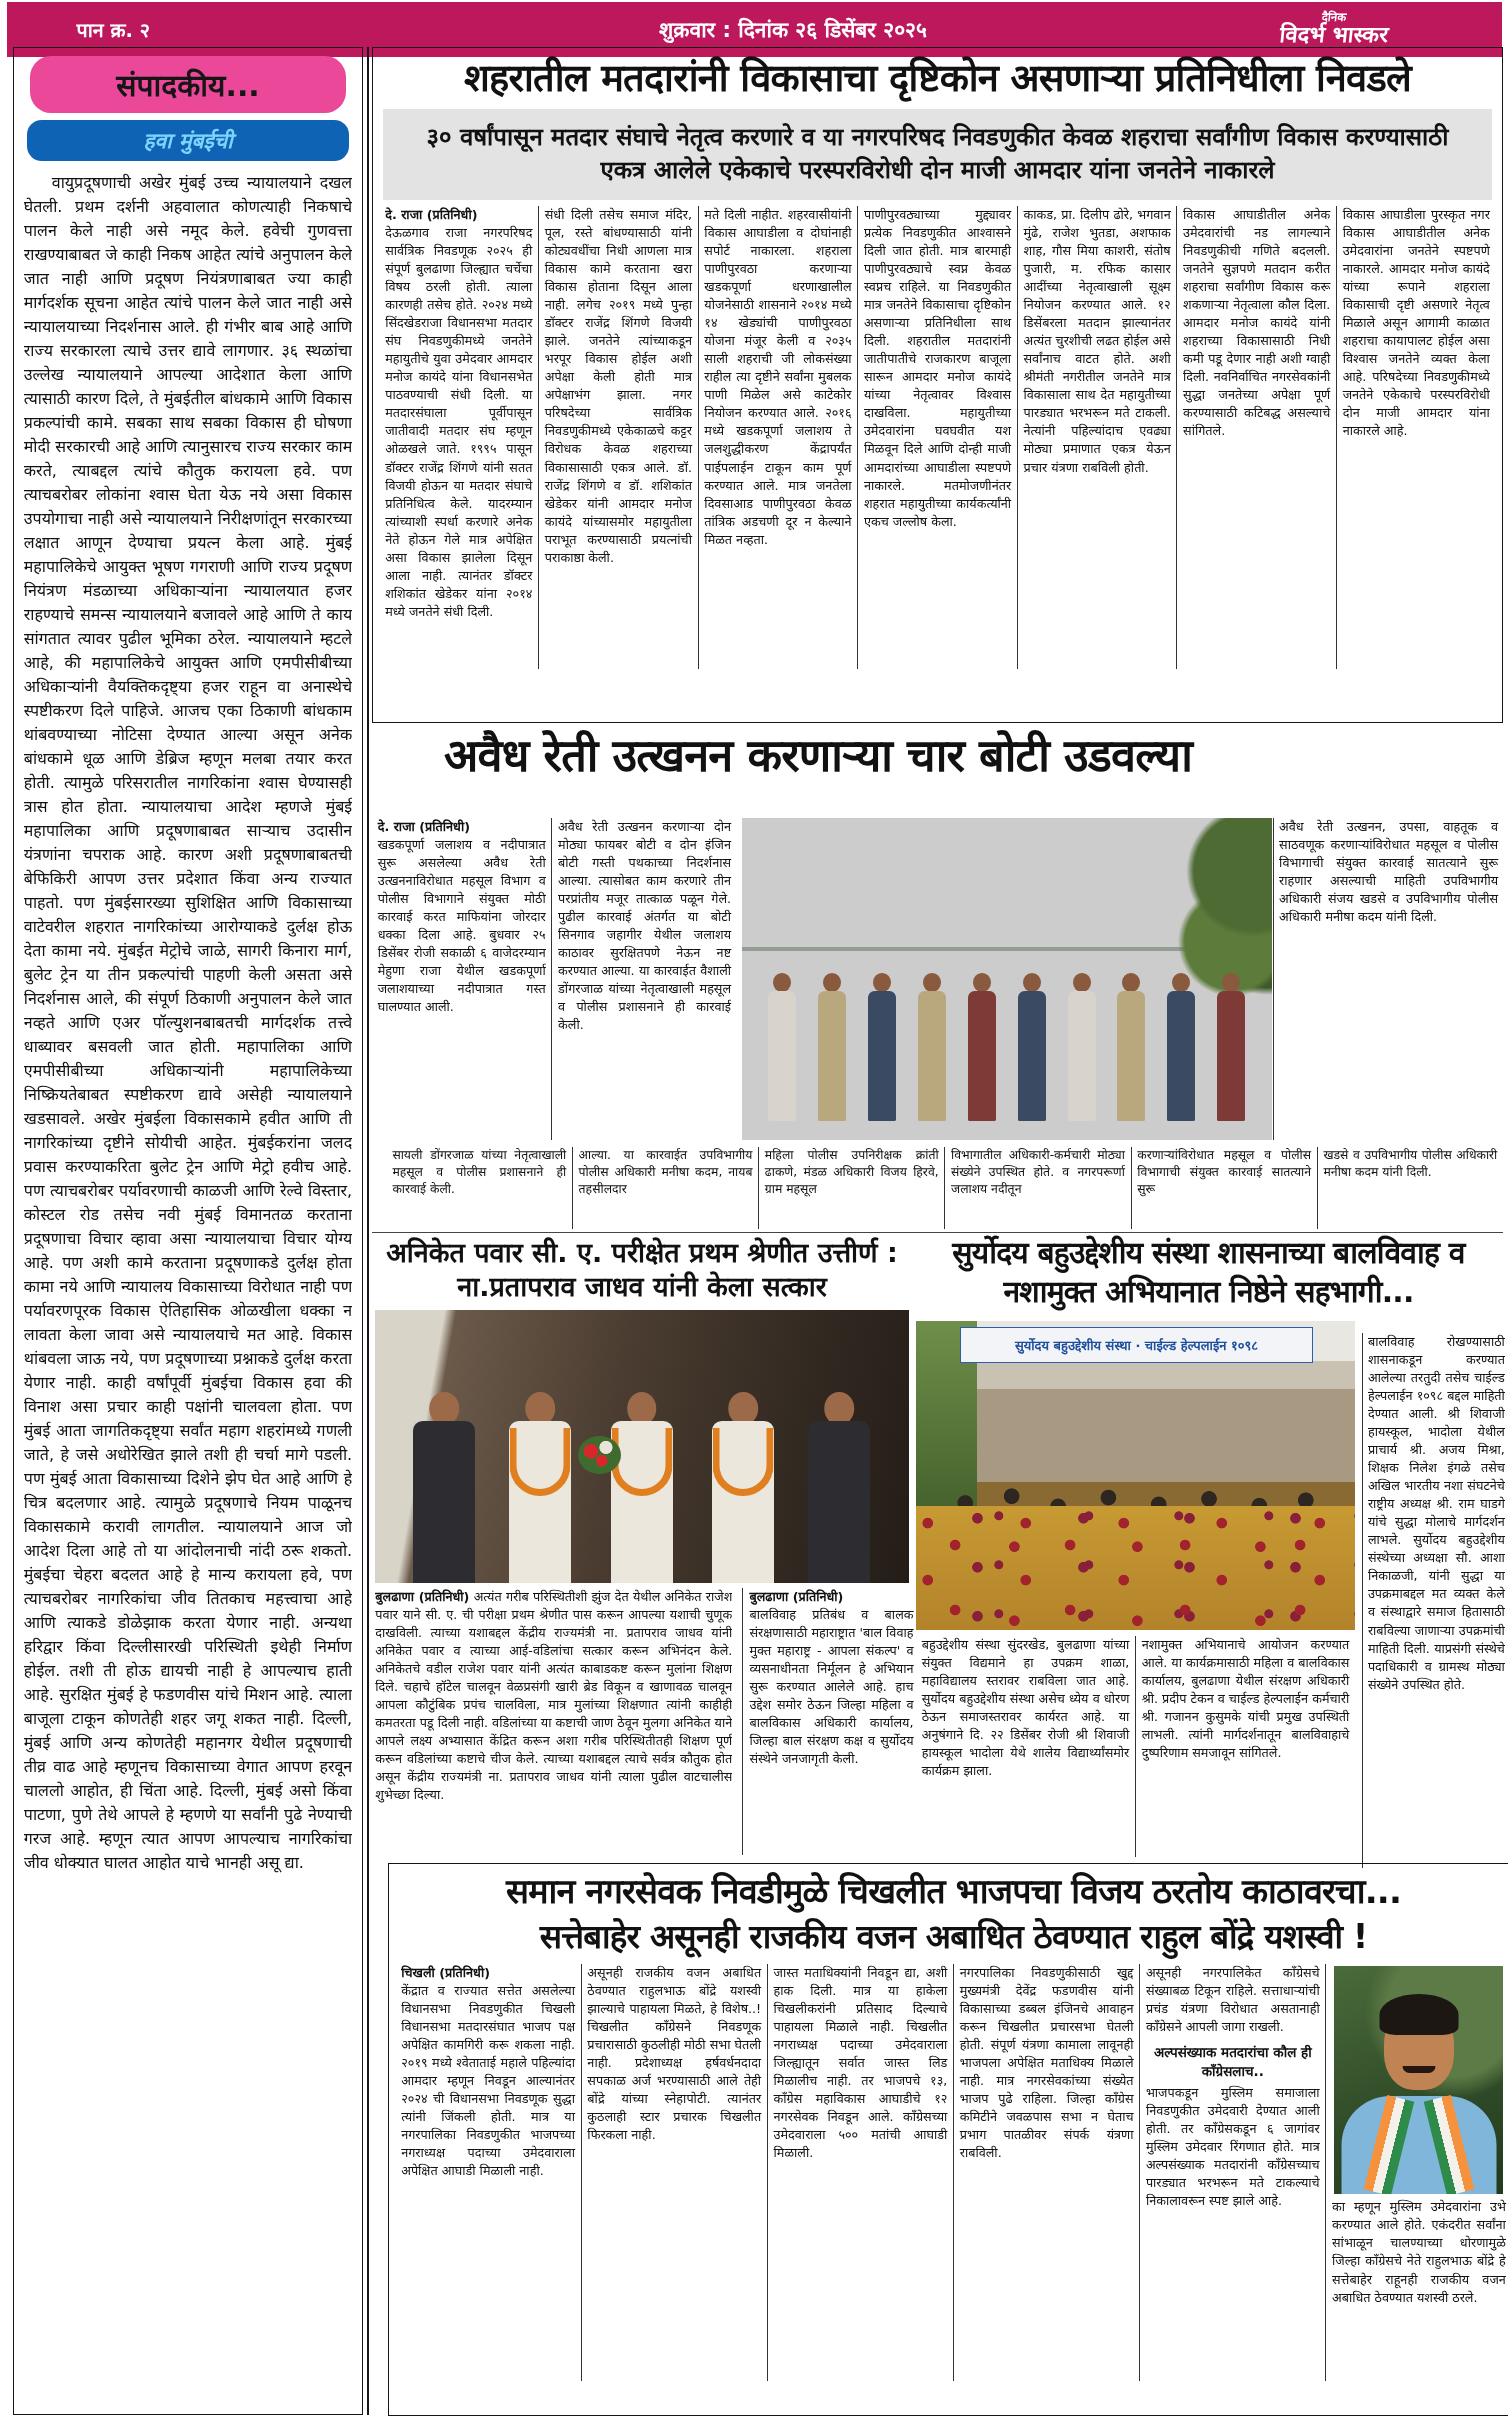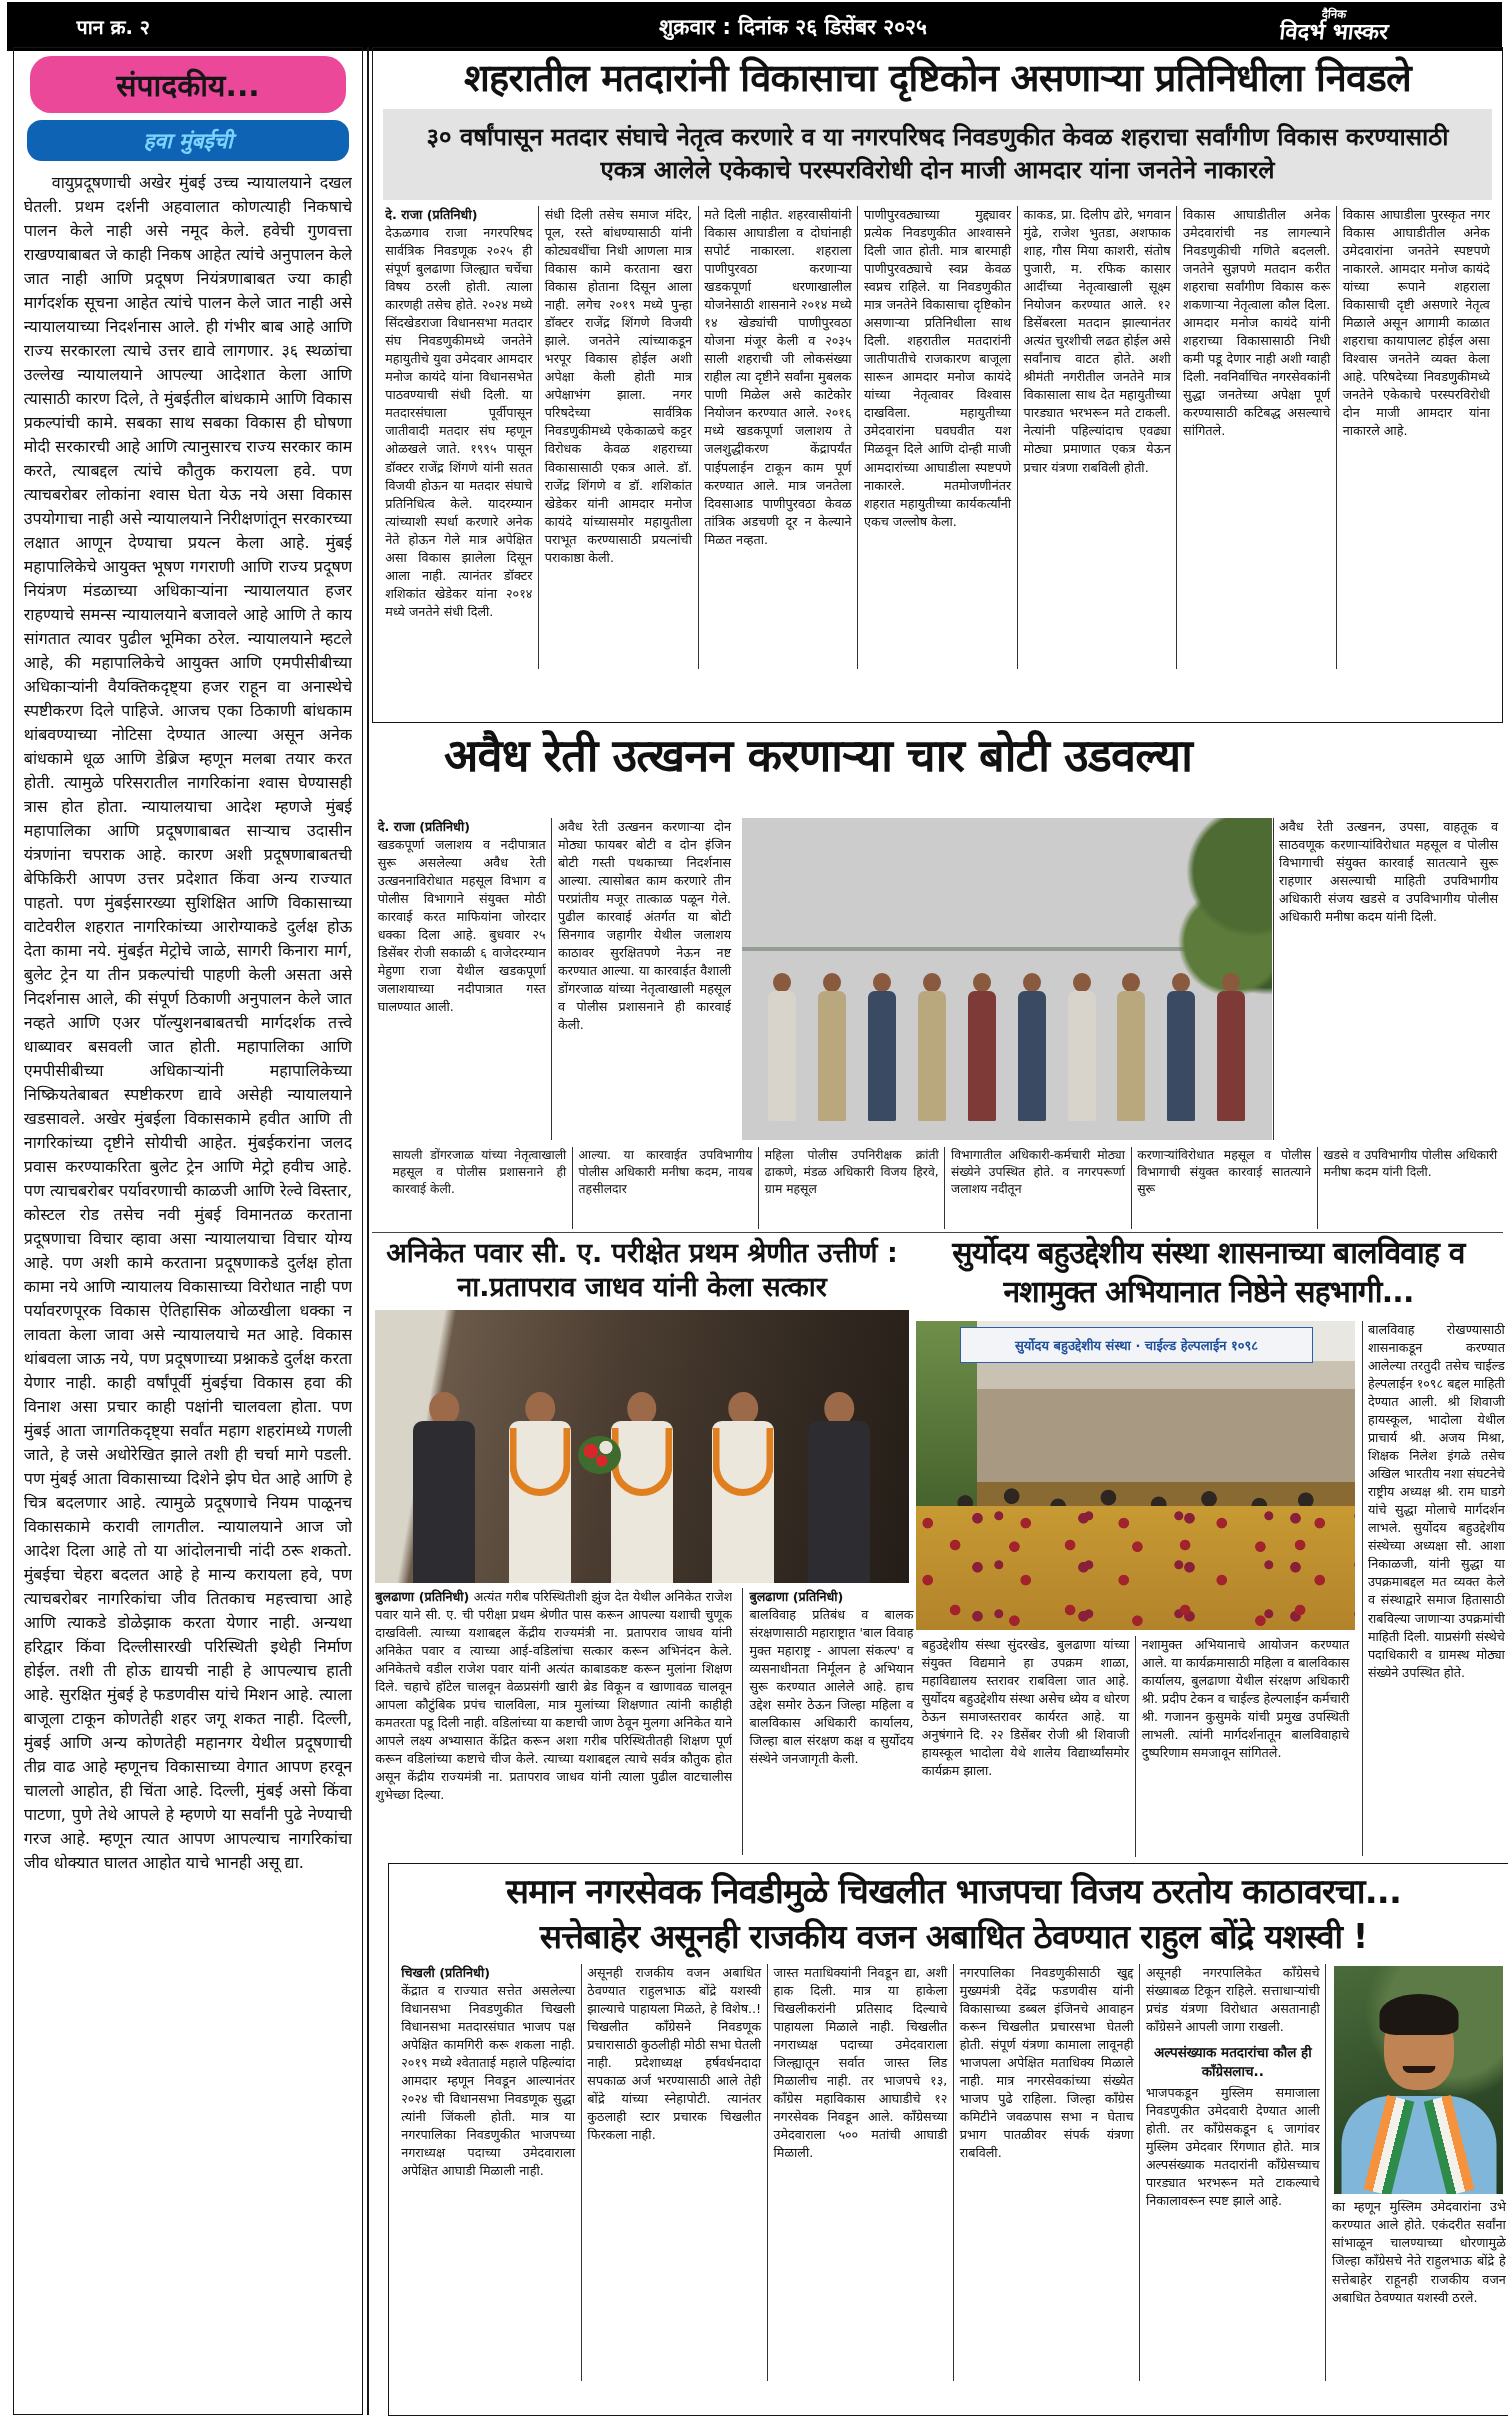--- a/index.html
+++ b/index.html
@@ -1,19 +1,19 @@
 <!DOCTYPE html>
 <html style="font-size:13px"><head>
 <meta charset="utf-8">
 <style>
   html,body{margin:0;padding:0;background:#9a9a9a;}
   .page{position:relative;width:1508px;height:2426px;background:#fff;overflow:hidden;
         font-family:"DejaVu Sans",sans-serif;color:#111;border-bottom:4.1px solid #151515;}
   
-  .topbar{position:absolute;left:6.5px;top:1.6px;right:6.5px;height:49px;background:#000000;
+  .topbar{position:absolute;left:6.5px;top:1.6px;right:6.5px;height:55px;background:#be185d;
           display:flex;align-items:center;color:#fff;}
   .topbar .pageno{font-size:19.6px;font-weight:bold;padding-left:70px;width:311px;}
   .topbar .dateline{flex:1;text-align:center;font-size:21px;font-weight:bold;}
   .brand{width:270px;text-align:center;line-height:1;padding-right:33px;}
   .brand .b-small{display:block;font-size:11.5px;font-weight:bold;transform:skewX(-6deg);}
   .brand .b-main{display:block;font-size:22px;font-weight:bold;transform:skewX(-6deg);}
   
   .editorial{position:absolute;left:13px;top:47px;width:350px;height:2368px;
              border:1.6px solid #151515;box-sizing:border-box;padding:6.5px 9.8px;overflow:hidden;}
   .ed-kicker{background:#ec4899;border-radius:21px;margin:1.6px 6.5px;padding:8.2px 0;
@@ -53,21 +53,21 @@
   .ca-headline{position:absolute;left:0;top:3.3px;width:540px;text-align:center;
                font-size:27px;font-weight:800;line-height:1.25;}
   .ca-photo{position:absolute;left:3.3px;top:77px;width:534px;height:273px;overflow:hidden;position:absolute;}
   .ca-text{position:absolute;left:3.3px;top:355px;width:357px;height:267px;overflow:hidden;}
   .sur-col1{position:absolute;left:370px;top:355px;width:164px;height:267px;border-left:0.8px solid #333;
             padding-left:6.5px;overflow:hidden;}
   .sur-headline{position:absolute;left:544px;top:0;width:585px;text-align:center;
                 font-size:30px;font-weight:800;line-height:1.3;letter-spacing:-0.8px;}
   .sur-photo{position:absolute;left:544px;top:88px;width:439px;height:309px;overflow:hidden;}
   .sur-cols{position:absolute;left:544px;top:403px;width:439px;height:221px;display:flex;overflow:hidden;}
-  .sur-right{position:absolute;left:990px;top:88px;width:137px;height:535px;border-left:0.8px solid #333;
+  .sur-right{position:absolute;left:990px;top:100px;width:137px;height:535px;border-left:0.8px solid #333;
              padding-left:4.9px;overflow:hidden;}
   
   .bottom{position:absolute;left:388px;top:1863px;width:1131px;height:553px;
           border:1.6px solid #151515;box-sizing:border-box;}
   .bt-h1{font-size:34px;font-weight:800;text-align:center;line-height:1.15;padding-top:8.2px;letter-spacing:-0.8px;}
   .bt-h2{font-size:33px;font-weight:800;text-align:center;line-height:1.15;padding:6.5px 0 3.3px;letter-spacing:-0.8px;}
   .bottom-body{display:flex;margin:4.9px 6.5px;height:417px;overflow:hidden;}
   .bt-sub{font-weight:800;font-size:13.5px;text-align:center;margin:6.5px 0 3.3px;}
   
   .photo{background:#ccc;}

